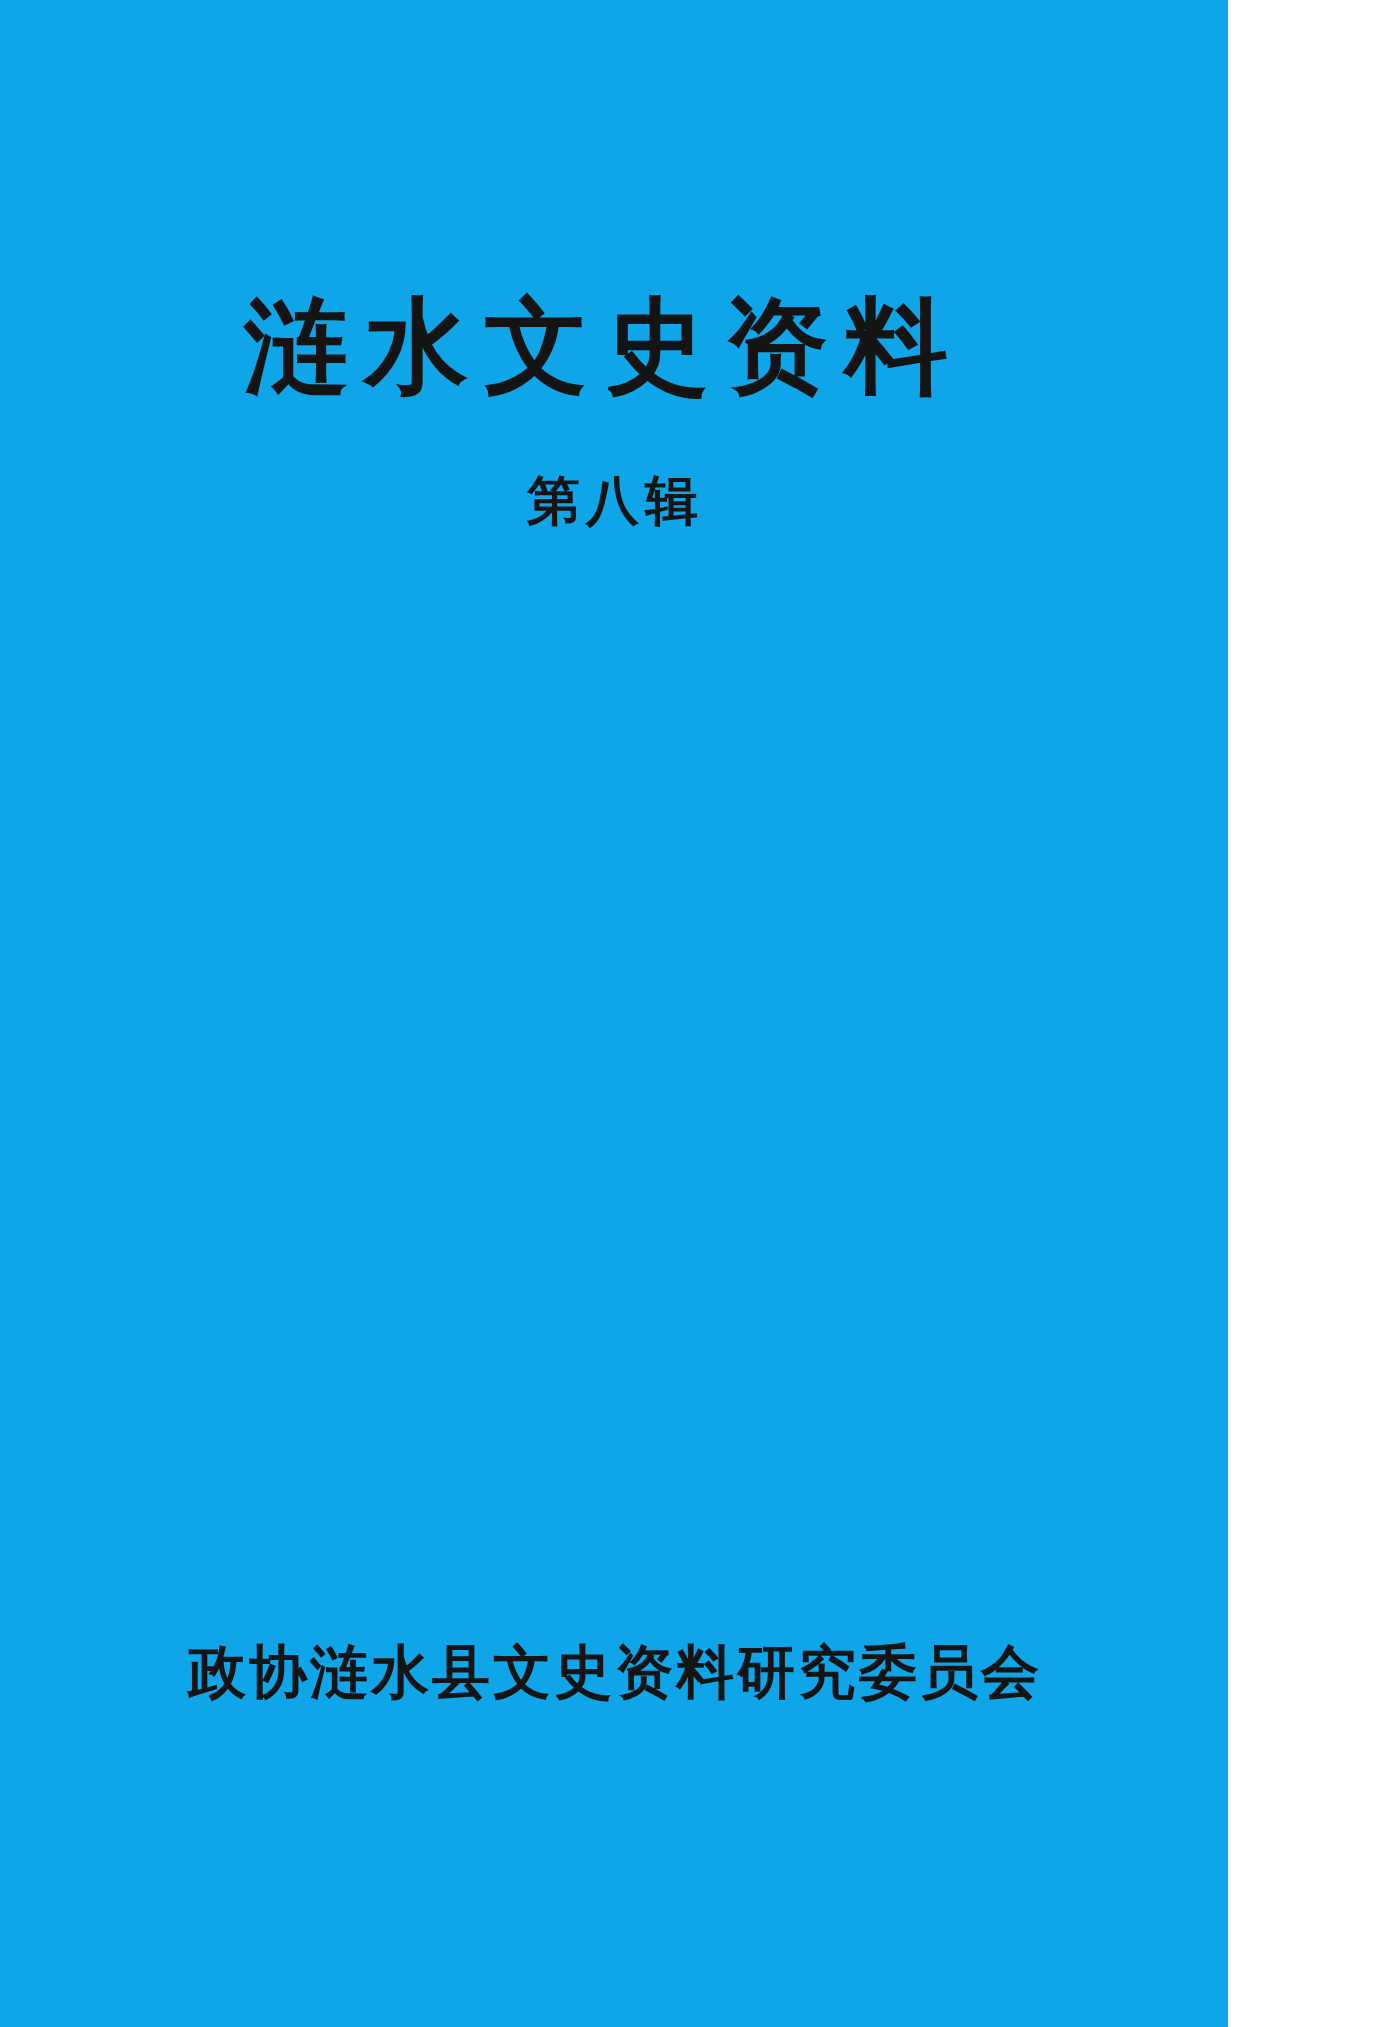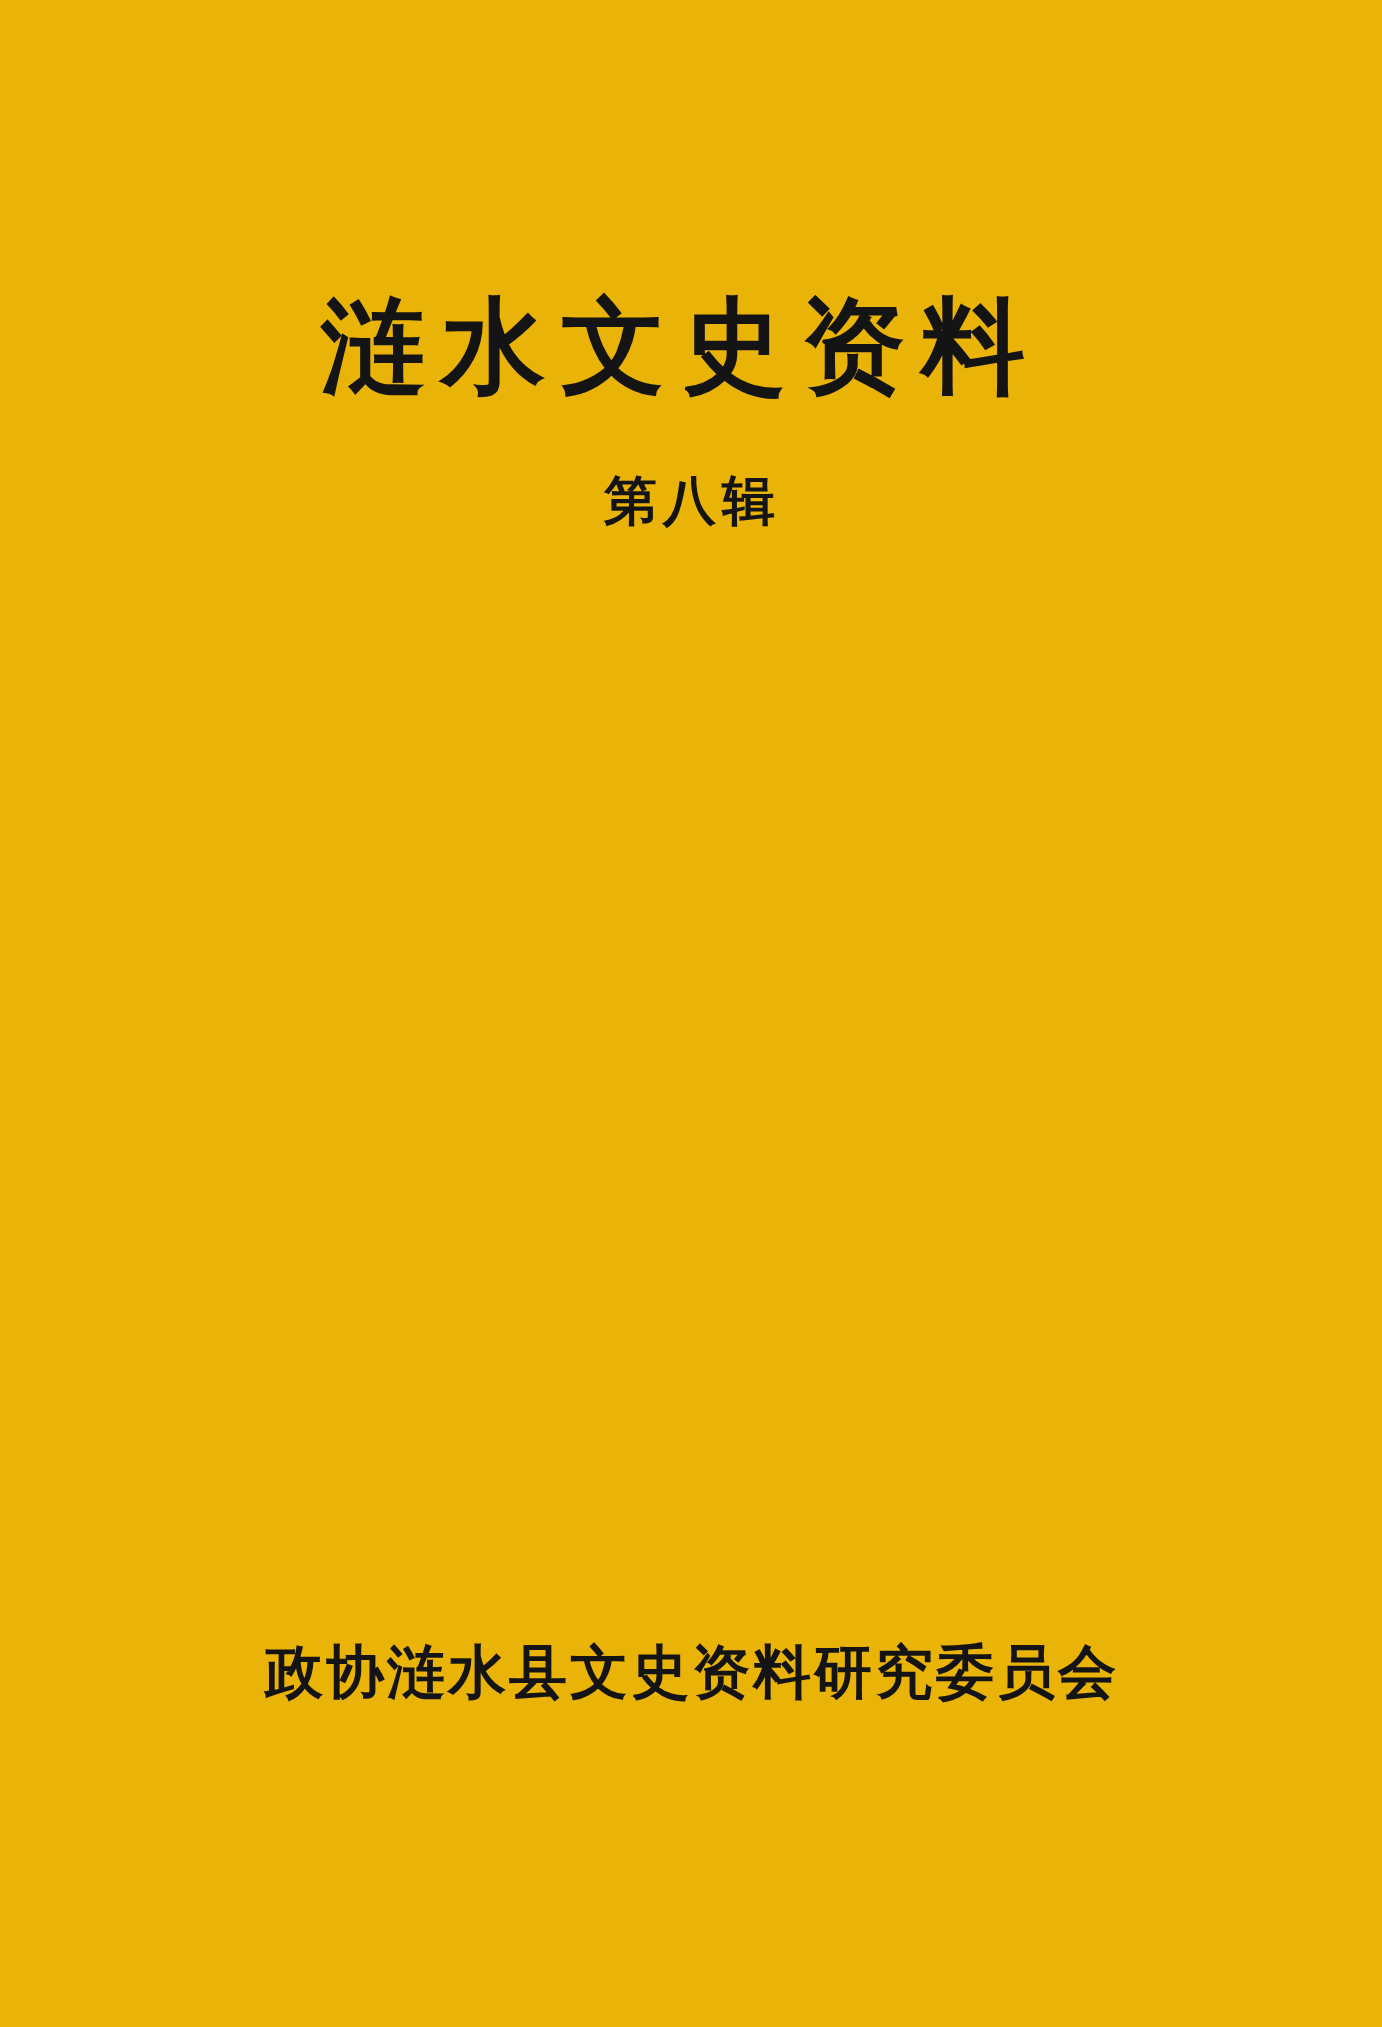--- a/index.html
+++ b/index.html
@@ -2,23 +2,23 @@
 <html><head>
 <meta charset="utf-8">
 <style>
   html, body {
     margin: 0;
     padding: 0;
     background: #ffffff;
   }
   .page {
     position: relative;
-    width: 1382px;
+    width: 1228px;
     height: 2027px;
-    background: #eab308;
+    background: #0ea5e9;
     overflow: hidden;
     font-family: "DejaVu Serif", "Liberation Serif", serif;
     color: #141414;
   }
   .line {
     position: absolute;
     left: 0;
     width: 100%;
     text-align: center;
     white-space: nowrap;

